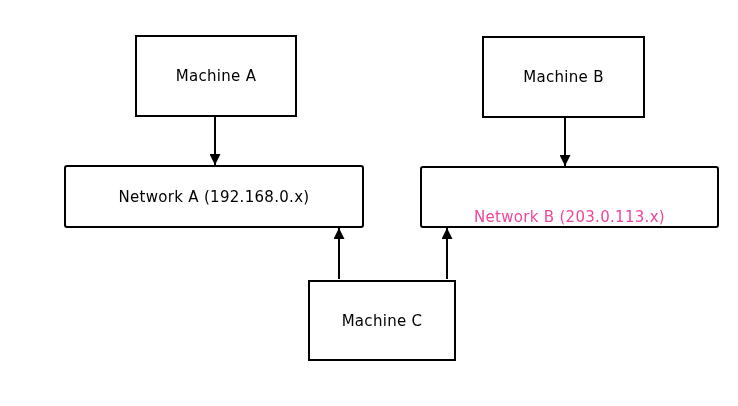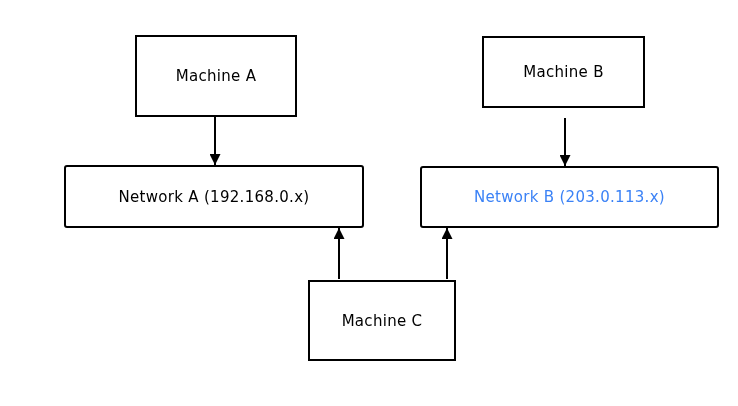--- a/index.html
+++ b/index.html
@@ -34,21 +34,21 @@
     text-align: center;
   }
   .node-rect {
     border: 2px solid;
   }
   .node-rounded {
     border: 2px solid;
     border-radius: 3px;
   }
   #machine-a { left: 111px; top: 35px;  width: 162px; height: 82px; }
-  #machine-b { left: 458px; top: 36px;  width: 163px; height: 72px; }
+  #machine-b { left: 458px; top: 36px;  width: 163px; height: 82px; }
   #network-a { left: 40px;  top: 165px; width: 300px; height: 63px; }
   #network-b { left: 396px; top: 166px; width: 299px; height: 62px; }
   #machine-c { left: 284px; top: 280px; width: 148px; height: 81px; }
 </style>
 </head>
 <body>
 
 <div class="canvas" style="background: rgb(255, 255, 255);">
 
   <svg class="edges-layer" width="738" height="406" viewBox="0 0 738 406" xmlns="http://www.w3.org/2000/svg">
@@ -68,21 +68,21 @@
   </div>
 
   <div class="node node-rect" id="machine-b" style="border-color: rgb(0, 0, 0); color: rgb(0, 0, 0);">
     <span>Machine B</span>
   </div>
 
   <div class="node node-rounded" id="network-a" style="border-color: rgb(0, 0, 0); color: rgb(0, 0, 0);">
     <span>Network A (192.168.0.x)</span>
   </div>
 
-  <div class="node node-rounded" id="network-b" style="border-color: rgb(0, 0, 0); color: #3b82f6;">
+  <div class="node node-rounded" id="network-b" style="border-color: rgb(0, 0, 0); color: #ec4899; align-items: flex-end;">
     <span>Network B (203.0.113.x)</span>
   </div>
 
   <div class="node node-rect" id="machine-c" style="border-color: rgb(0, 0, 0); color: rgb(0, 0, 0);">
     <span>Machine C</span>
   </div>
 
 </div>
 
 </body></html>

